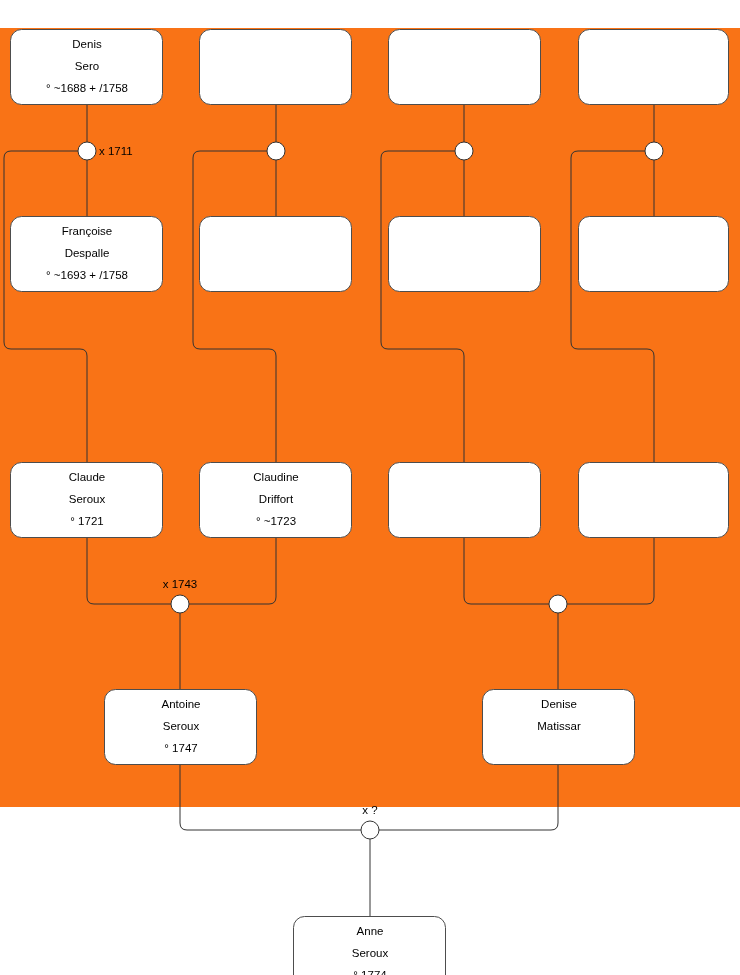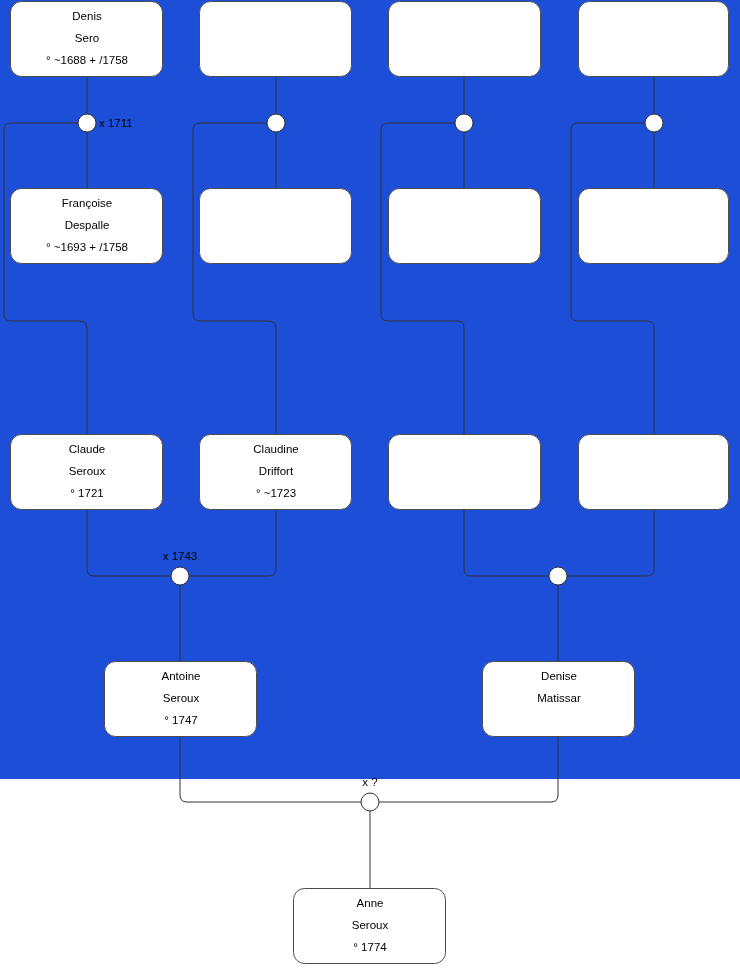--- a/index.html
+++ b/index.html
@@ -10,21 +10,22 @@
   body {
     width: 740px;
     height: 975px;
     font-family: "Liberation Sans", sans-serif;
     overflow: hidden;
   }
   #chart-root {
     position: relative;
     width: 740px;
     height: 779px;
-    background: #1d4ed8;
+    background: #f97316;
+    margin-top: 28px;
   }
   svg#tree-svg {
     position: absolute;
     left: 0;
     top: 0;
     width: 740px;
     height: 975px;
     display: block;
   }
   .node-box {

